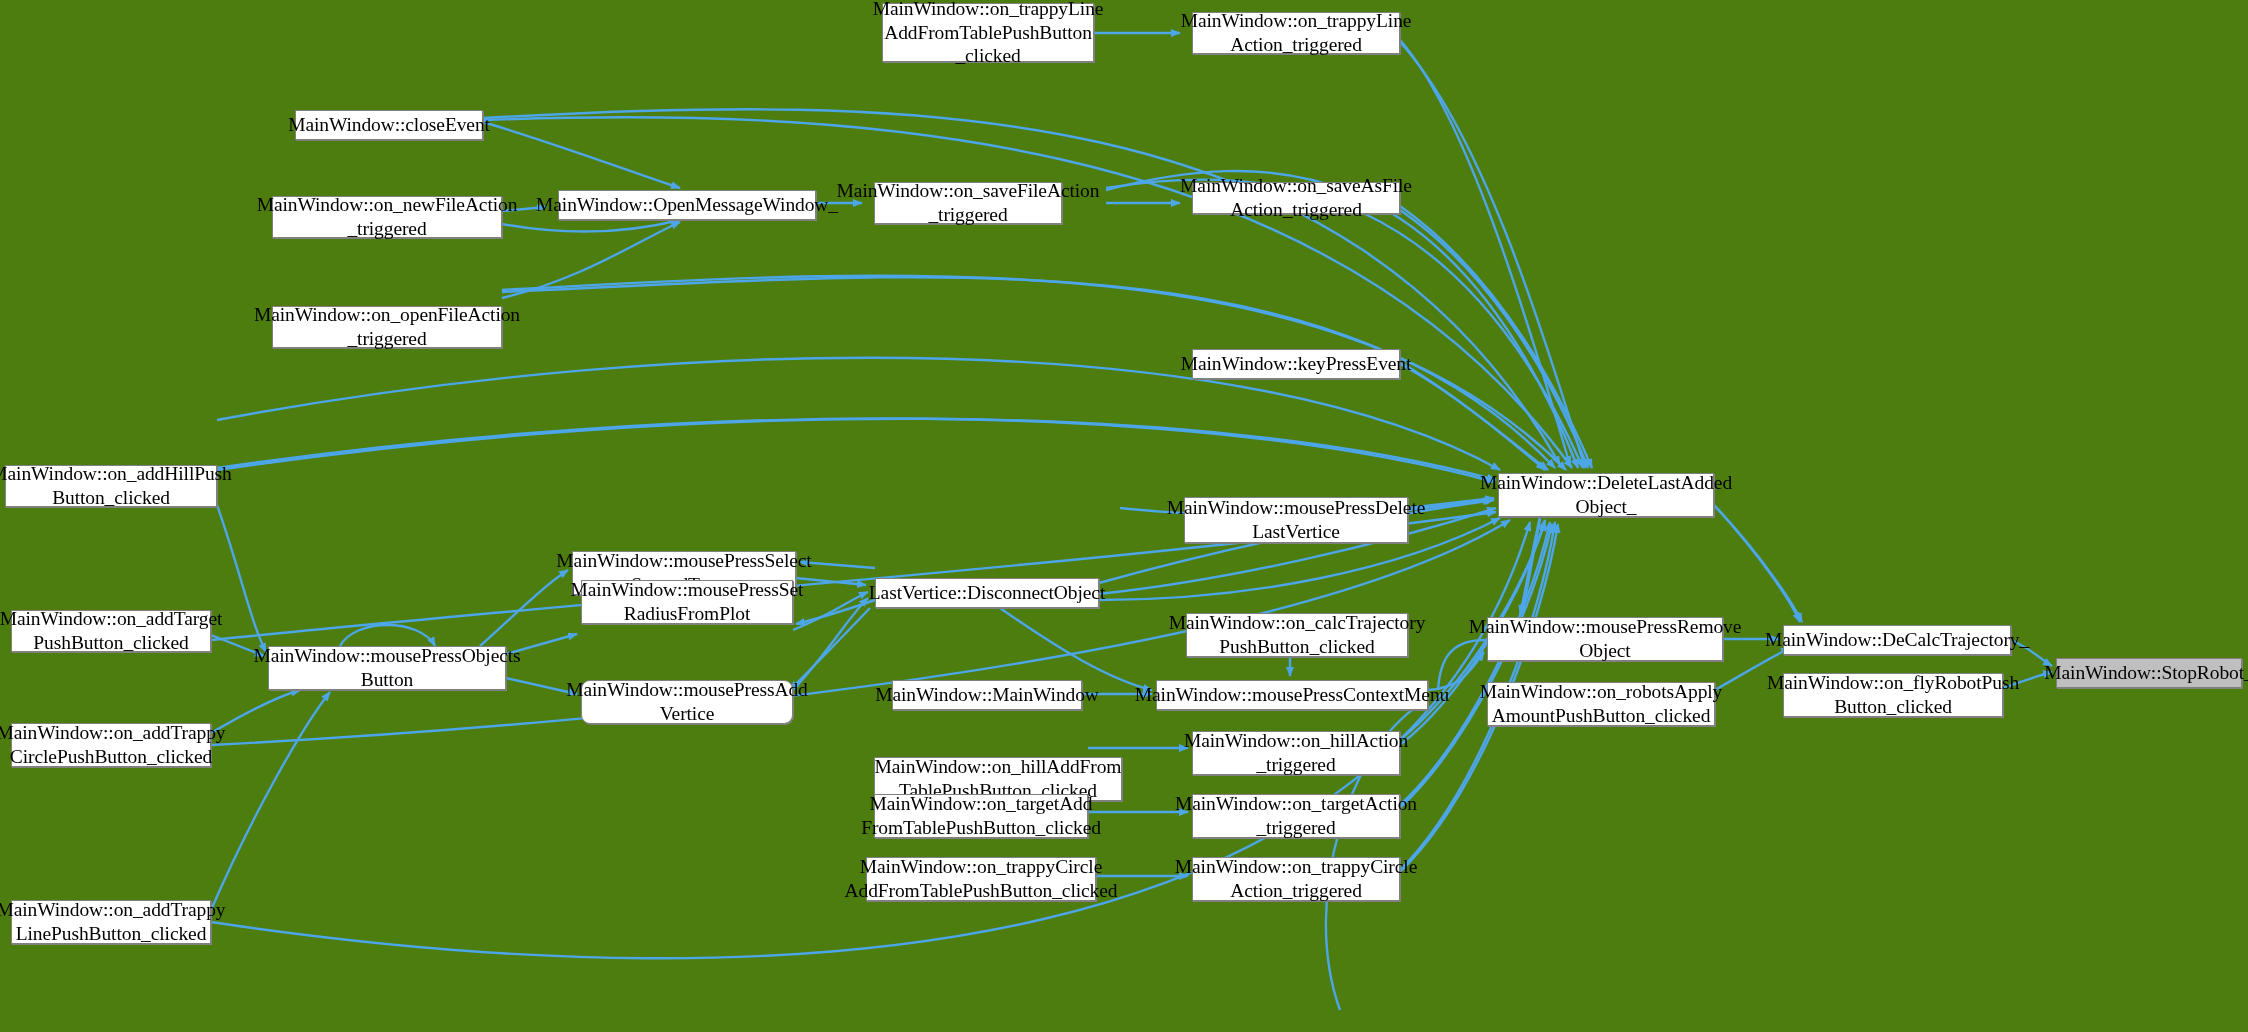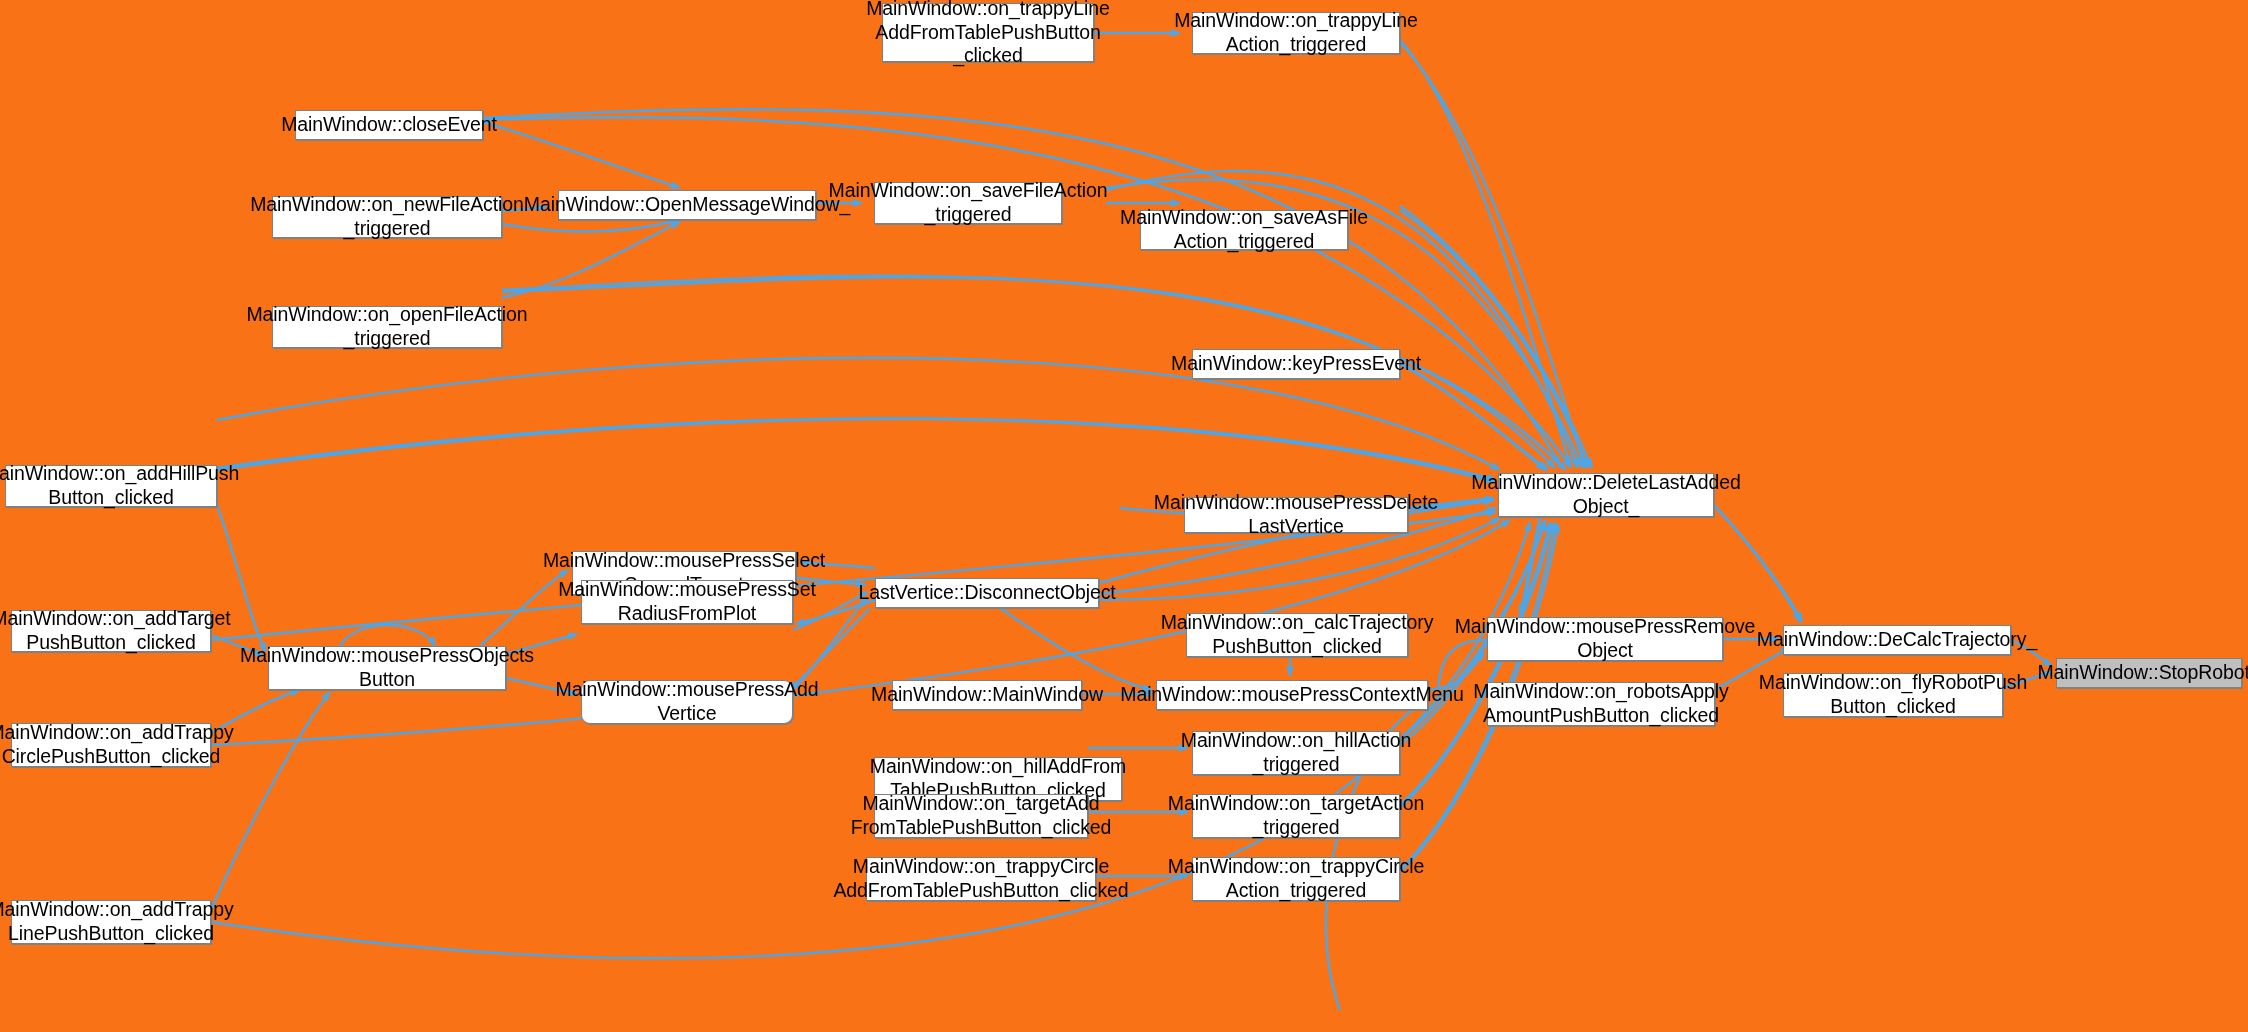--- a/index.html
+++ b/index.html
@@ -4,23 +4,23 @@
 <style>
   html, body {
     margin: 0;
     padding: 0;
     background: #000000;
   }
   #canvas {
     position: relative;
     width: 2248px;
     height: 1032px;
-    background: #f97316;
+    background: #4d7c0f;
     overflow: hidden;
-    font-family: Liberation Sans, sans-serif;
+    font-family: Liberation Serif, serif;
   }
   #edge-layer {
     position: absolute;
     left: 0;
     top: 0;
     width: 2248px;
     height: 1032px;
     pointer-events: none;
   }
   .node {
@@ -137,30 +137,30 @@
 AddFromTablePushButton
 _clicked</div>
       <div class="node" style="left: 1192px; top: 12px; width: 208px; height: 42px;">MainWindow::on_trappyLine
 Action_triggered</div>
       <div class="node" style="left: 295px; top: 110px; width: 188px; height: 30px;">MainWindow::closeEvent</div>
       <div class="node" style="left: 272px; top: 196px; width: 230px; height: 42px;">MainWindow::on_newFileAction
 _triggered</div>
       <div class="node" style="left: 558px; top: 190px; width: 258px; height: 30px;">MainWindow::OpenMessageWindow_</div>
       <div class="node" style="left: 874px; top: 182px; width: 188px; height: 42px;">MainWindow::on_saveFileAction
 _triggered</div>
-      <div class="node" style="left: 1140px; top: 182px; width: 208px; height: 40px; margin-top: 28px;">MainWindow::on_saveAsFile
+      <div class="node" style="left: 1192px; top: 182px; width: 208px; height: 32px;">MainWindow::on_saveAsFile
 Action_triggered</div>
       <div class="node" style="left: 272px; top: 285px; width: 230px; height: 42px; margin-top: 21px;">MainWindow::on_openFileAction
 _triggered</div>
       <div class="node" style="left: 1192px; top: 349px; width: 208px; height: 30px;">MainWindow::keyPressEvent</div>
       <div class="node" style="left: 5px; top: 465px; width: 212px; height: 42px;">MainWindow::on_addHillPush
 Button_clicked</div>
       <div class="node" style="left: 1498px; top: 473px; width: 216px; height: 44px;">MainWindow::DeleteLastAdded
 Object_</div>
-      <div class="node" style="left: 1184px; top: 497px; width: 224px; height: 36px;">MainWindow::mousePressDelete
+      <div class="node" style="left: 1184px; top: 497px; width: 224px; height: 46px;">MainWindow::mousePressDelete
 LastVertice</div>
       <div class="node" style="left: 572px; top: 551px; width: 224px; height: 44px;">MainWindow::mousePressSelect
 SecondTarget</div>
       <div class="node" style="left: 875px; top: 578px; width: 224px; height: 30px;">LastVertice::DisconnectObject</div>
       <div class="node" style="left: 11px; top: 610px; width: 200px; height: 42px;">MainWindow::on_addTarget
 PushButton_clicked</div>
       <div class="node" style="left: 581px; top: 580px; width: 212px; height: 44px;">MainWindow::mousePressSet
 RadiusFromPlot</div>
       <div class="node" style="left: 1186px; top: 613px; width: 222px; height: 44px;">MainWindow::on_calcTrajectory
 PushButton_clicked</div>

